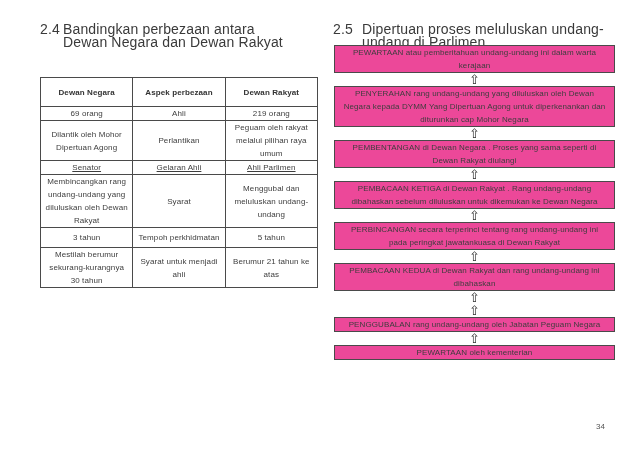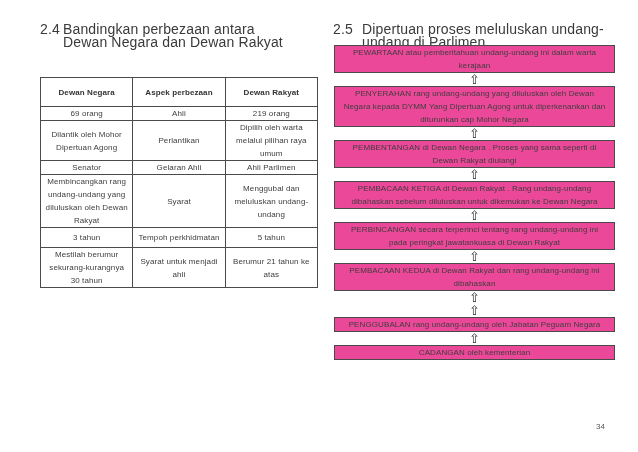--- a/index.html
+++ b/index.html
@@ -25,21 +25,21 @@
   }
   #comparison-table th,#comparison-table td{
     border:1px solid #4a4a4a;font-size:8px;line-height:13px;
     text-align:center;vertical-align:middle;padding:0 4px;
     font-weight:normal;color:#3d3d3d;letter-spacing:.1px;
   }
   #comparison-table th{font-weight:bold;color:#333;}
   .rowh{height:29px;}
   .r0{height:13px;}
   .r1{height:33px;}
-  .r2{height:14px;}
+  .r2{height:14px;text-decoration:underline;}
   .r3{height:45px;}
   .r4{height:20px;}
   .r5{height:35px;}
 
   
   #flow{
     position:absolute;top:45px;left:334px;width:281px;
     display:flex;flex-direction:column;align-items:stretch;
   }
   .flow-box{
@@ -74,21 +74,21 @@
   </thead>
   <tbody>
     <tr class="r0">
       <td>69 orang</td>
       <td>Ahli</td>
       <td>219 orang</td>
     </tr>
     <tr class="r1">
       <td>Dilantik oleh Mohor Dipertuan Agong</td>
       <td>Perlantikan</td>
-      <td>Dipilih oleh warta melalui pilihan raya umum</td>
+      <td>Peguam oleh rakyat melalui pilihan raya umum</td>
     </tr>
     <tr class="r2">
       <td>Senator</td>
       <td>Gelaran Ahli</td>
       <td>Ahli Parlimen</td>
     </tr>
     <tr class="r3">
       <td>Membincangkan rang undang-undang yang diluluskan oleh Dewan Rakyat</td>
       <td>Syarat</td>
       <td>Menggubal dan meluluskan undang-undang</td>
@@ -120,16 +120,16 @@
   <div class="flow-arrow">⇧</div>
   <div class="flow-box">PEMBACAAN  KETIGA di Dewan Rakyat . Rang undang-undang dibahaskan sebelum  diluluskan untuk dikemukan ke Dewan Negara</div>
   <div class="flow-arrow">⇧</div>
   <div class="flow-box">PERBINCANGAN secara terperinci tentang rang undang-undang ini pada peringkat jawatankuasa di Dewan Rakyat</div>
   <div class="flow-arrow">⇧</div>
   <div class="flow-box">PEMBACAAN  KEDUA di Dewan Rakyat dan rang undang-undang ini dibahaskan</div>
   <div class="flow-arrow">⇧</div>
   <div class="flow-arrow">⇧</div>
   <div class="flow-box">PENGGUBALAN  rang undang-undang oleh Jabatan Peguam Negara</div>
   <div class="flow-arrow">⇧</div>
-  <div class="flow-box">CADANGAN oleh kementerian</div>
+  <div class="flow-box">PEWARTAAN oleh kementerian</div>
 </div>
 
 <div id="page-number">34</div>
 
 </body></html>

